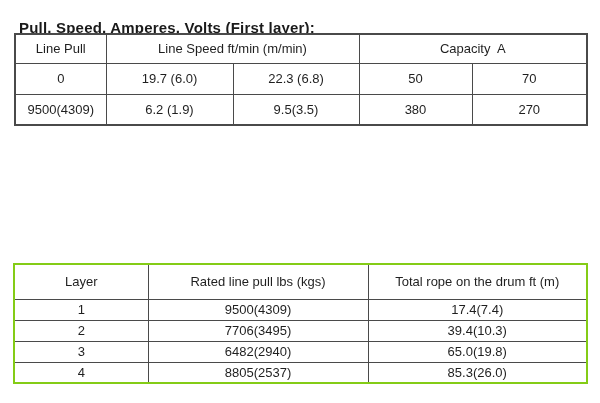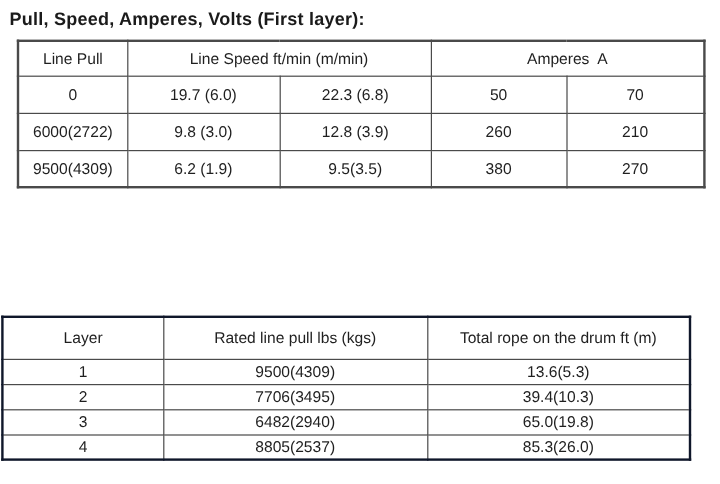--- a/index.html
+++ b/index.html
@@ -12,21 +12,21 @@
     width: 600px;
     height: 403px;
     background: #ffffff;
     font-family: "Liberation Sans", "DejaVu Sans", sans-serif;
     color: #1f1f1f;
     overflow: hidden;
   }
   .section-title {
     position: absolute;
     left: 7px;
-    margin: 1px;
+    margin: 12px;
     font-size: 15px;
     font-weight: bold;
     color: #1a1a1a;
     letter-spacing: 0.2px;
     white-space: pre;
   }
   #title1 { top: 7px; }
   #title2 { top: 229px; }
 
   table.spec {
@@ -50,24 +50,24 @@
   #table1 {
     left: 14px;
     top: 33px;
     width: 572px;
     border: 2px solid #4a4a4a;
   }
   #table1 tr.hdr  { height: 29px; }
   #table1 tr.data { height: 31px; }
 
   #table2 {
-    left: 1px;
+    left: 13px;
     top: 263px;
     width: 573px;
-    border: 2px solid #0f172a;
+    border: 2px solid #84cc16;
   }
   #table2 tr.hdr  { height: 35px; }
   #table2 tr.data { height: 21px; }
 </style>
 </head>
 <body>
 
 <div class="page">
 
   <h2 class="section-title" id="title1">Pull, Speed, Amperes, Volts (First layer):</h2>
@@ -77,37 +77,30 @@
       <col style="width:91px">
       <col style="width:127px">
       <col style="width:126px">
       <col style="width:113px">
       <col style="width:115px">
     </colgroup>
     <thead>
       <tr class="hdr">
         <th>Line Pull</th>
         <th colspan="2">Line Speed ft/min (m/min)</th>
-        <th colspan="2">Amperes  A</th>
+        <th colspan="2">Capacity  A</th>
       </tr>
     </thead>
     <tbody>
       <tr class="data">
         <td>0</td>
         <td>19.7 (6.0)</td>
         <td>22.3 (6.8)</td>
         <td>50</td>
         <td>70</td>
-      </tr>
-      <tr class="data">
-        <td>6000(2722)</td>
-        <td>9.8 (3.0)</td>
-        <td>12.8 (3.9)</td>
-        <td>260</td>
-        <td>210</td>
       </tr>
       <tr class="data">
         <td>9500(4309)</td>
         <td>6.2 (1.9)</td>
         <td>9.5(3.5)</td>
         <td>380</td>
         <td>270</td>
       </tr>
     </tbody>
   </table>
@@ -123,21 +116,21 @@
       <tr class="hdr">
         <th>Layer</th>
         <th>Rated line pull lbs (kgs)</th>
         <th>Total rope on the drum ft (m)</th>
       </tr>
     </thead>
     <tbody>
       <tr class="data">
         <td>1</td>
         <td>9500(4309)</td>
-        <td>13.6(5.3)</td>
+        <td>17.4(7.4)</td>
       </tr>
       <tr class="data">
         <td>2</td>
         <td>7706(3495)</td>
         <td>39.4(10.3)</td>
       </tr>
       <tr class="data">
         <td>3</td>
         <td>6482(2940)</td>
         <td>65.0(19.8)</td>

